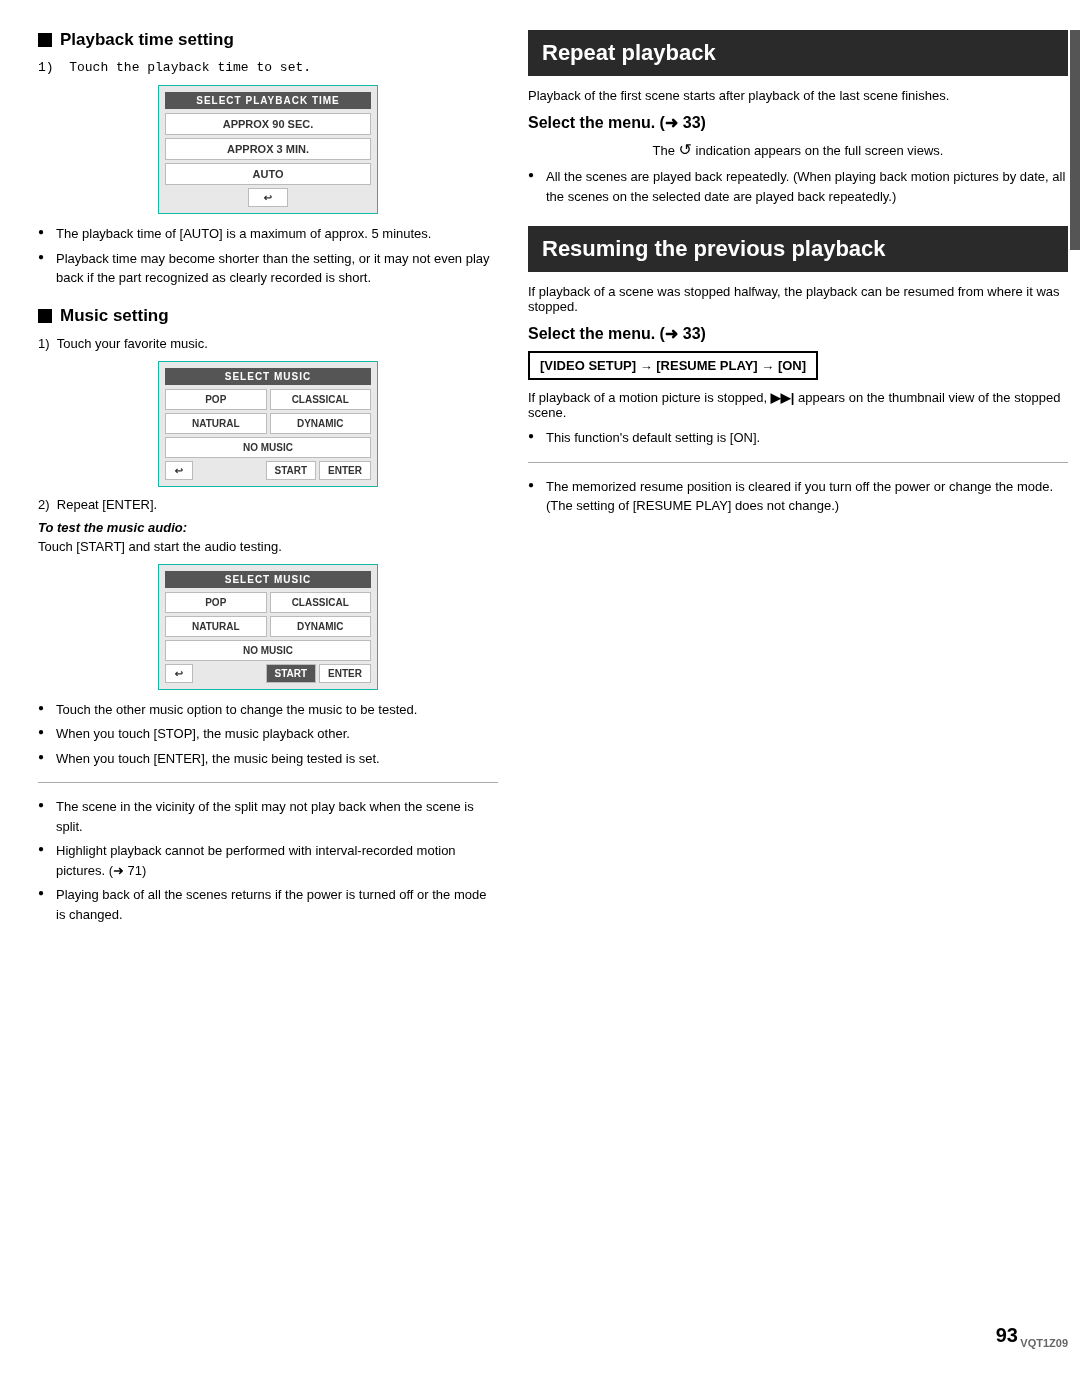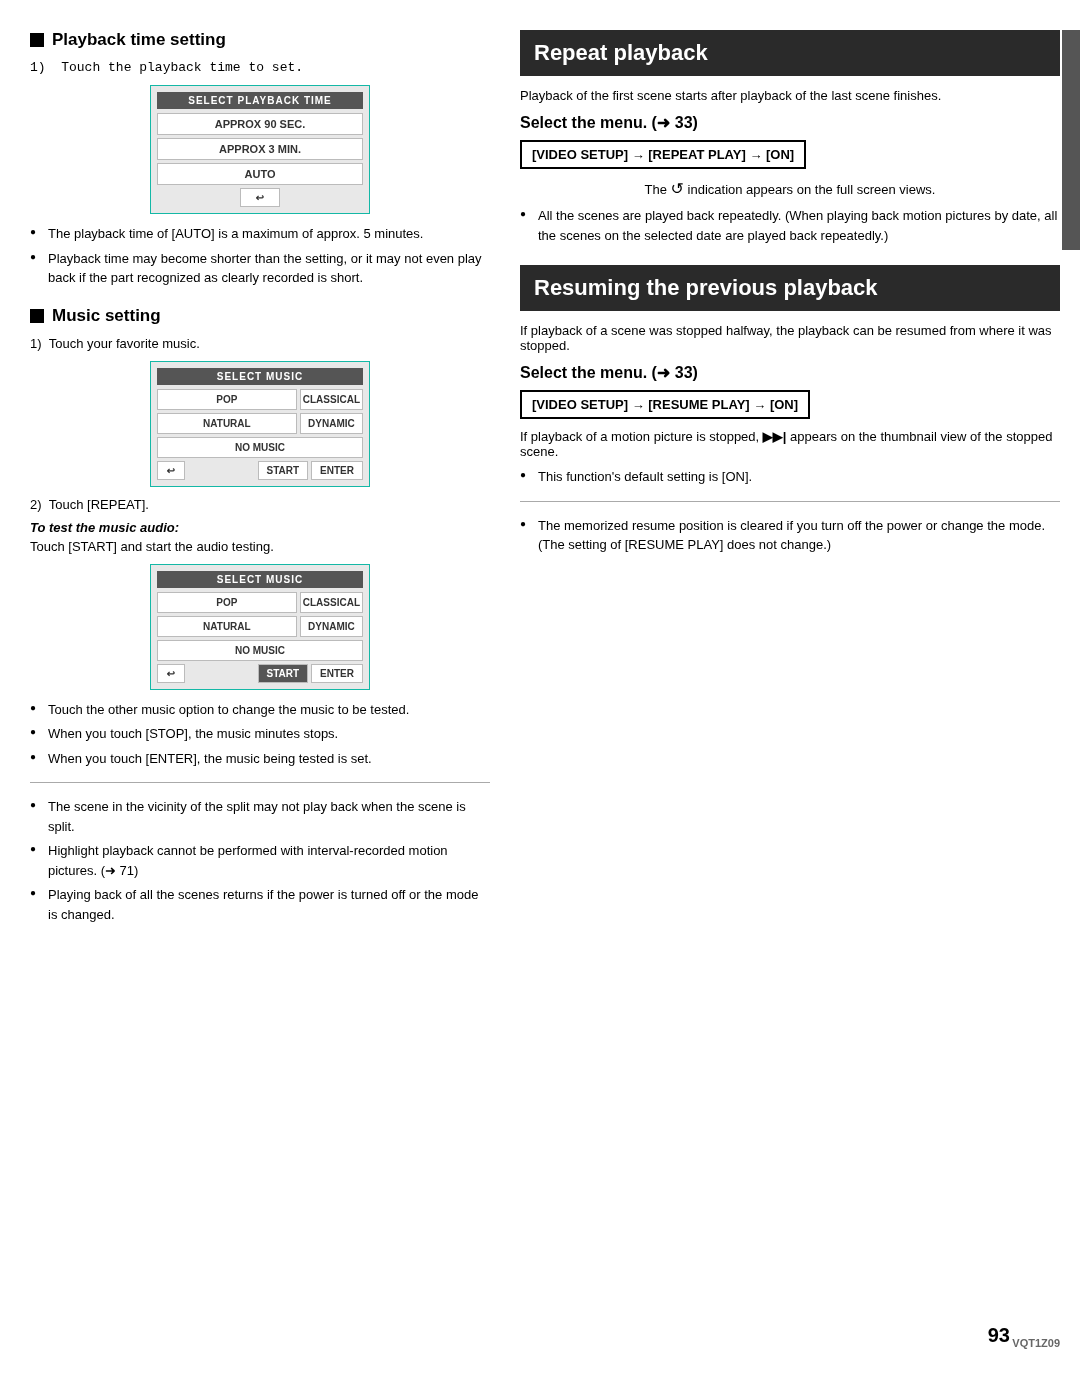--- a/index.html
+++ b/index.html
@@ -9,21 +9,21 @@
       background: #fff;
       font-family: Arial, Helvetica, sans-serif;
       font-size: 14px;
       color: #000;
       position: relative;
     }
     .page-container {
       display: flex;
       width: 1016px;
       min-height: 1397px;
-      padding: 30px 30px 30px 30px;
+      padding: 30px 30px 30px 38px;
       gap: 0;
     }
     .left-col {
       width: 490px;
       padding-right: 30px;
       flex-shrink: 0;
     }
     .right-col {
       width: 540px;
       flex-shrink: 0;
@@ -156,21 +156,21 @@
       color: #333;
       min-width: 40px;
       text-align: center;
     }
     .screen-mockup .screen-btn.selected {
       background: #555;
       color: #fff;
     }
     .screen-mockup .screen-grid {
       display: grid;
-      grid-template-columns: 1fr;
+      grid-template-columns: 1fr 1fr;
       gap: 3px;
       margin-bottom: 3px;
     }
     .screen-mockup .screen-grid-cell {
       background: #fff;
       border: 1px solid #bbb;
       text-align: center;
       padding: 4px 2px;
       font-size: 10px;
       font-weight: bold;
@@ -265,21 +265,21 @@
         </div>
         <div style="display:flex; gap:3px;">
           <div class="screen-btn" style="min-width:28px;">↩</div>
           <div style="flex:1;"></div>
           <div class="screen-btn">START</div>
           <div class="screen-btn">ENTER</div>
         </div>
       </div>
 
       <p style="font-size:13px; margin-bottom:8px;">
-        2)&nbsp;&nbsp;<span>Touch [REPEAT].</span>
+        2)&nbsp;&nbsp;<span>Repeat [ENTER].</span>
       </p>
 
       <div class="italic-bold">To test the music audio:</div>
       <p style="font-size:13px; margin-bottom:8px;">Touch [START] and start the audio testing.</p>
 
       <div class="screen-mockup">
         <div class="screen-title">SELECT MUSIC</div>
         <div class="screen-grid">
           <div class="screen-grid-cell">POP</div>
           <div class="screen-grid-cell">CLASSICAL</div>
@@ -290,42 +290,41 @@
         <div style="display:flex; gap:3px;">
           <div class="screen-btn" style="min-width:28px;">↩</div>
           <div style="flex:1;"></div>
           <div class="screen-btn selected">START</div>
           <div class="screen-btn">ENTER</div>
         </div>
       </div>
 
       <ul class="bullet-list">
         <li>Touch the other music option to change the music to be tested.</li>
-        <li>When you touch [STOP], the music minutes stops.</li>
+        <li>When you touch [STOP], the music playback other.</li>
         <li>When you touch [ENTER], the music being tested is set.</li>
       </ul>
     </div>
 
     <hr class="divider">
 
     <ul class="bullet-list">
       <li>The scene in the vicinity of the split may not play back when the scene is split.</li>
       <li>Highlight playback cannot be performed with interval-recorded motion pictures. (➜ 71)</li>
       <li>Playing back of all the scenes returns if the power is turned off or the mode is changed.</li>
     </ul>
 
   </div>
 
   <div class="right-col">
 
     <div>
       <div class="big-section-header">Repeat playback</div>
       <p style="font-size:13px; margin-bottom:10px;">Playback of the first scene starts after playback of the last scene finishes.</p>
       <div class="sub-heading">Select the menu. (➜ 33)</div>
-      <div class="command-box">[VIDEO SETUP] → [REPEAT PLAY] → [ON]</div>
       <p style="font-size:13px; margin-bottom:8px;text-align:center;">
         The <span style="font-size:16px;">↺</span> indication appears on the full screen views.
       </p>
       <ul class="bullet-list">
         <li>All the scenes are played back repeatedly. (When playing back motion pictures by date, all the scenes on the selected date are played back repeatedly.)</li>
       </ul>
     </div>
 
     <div style="margin-top: 20px;">
       <div class="big-section-header">Resuming the previous playback</div>

